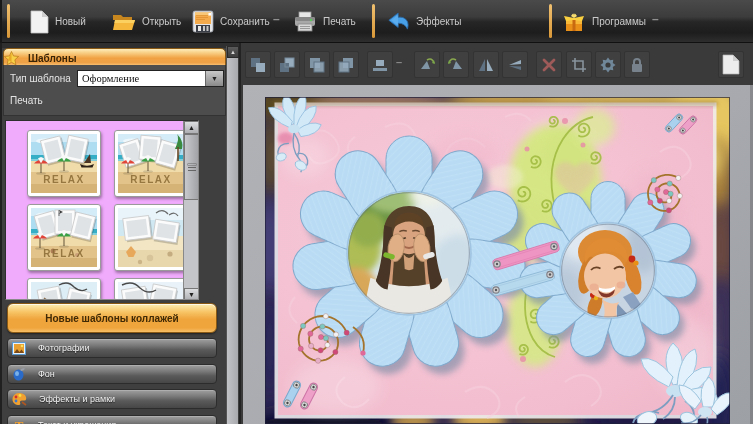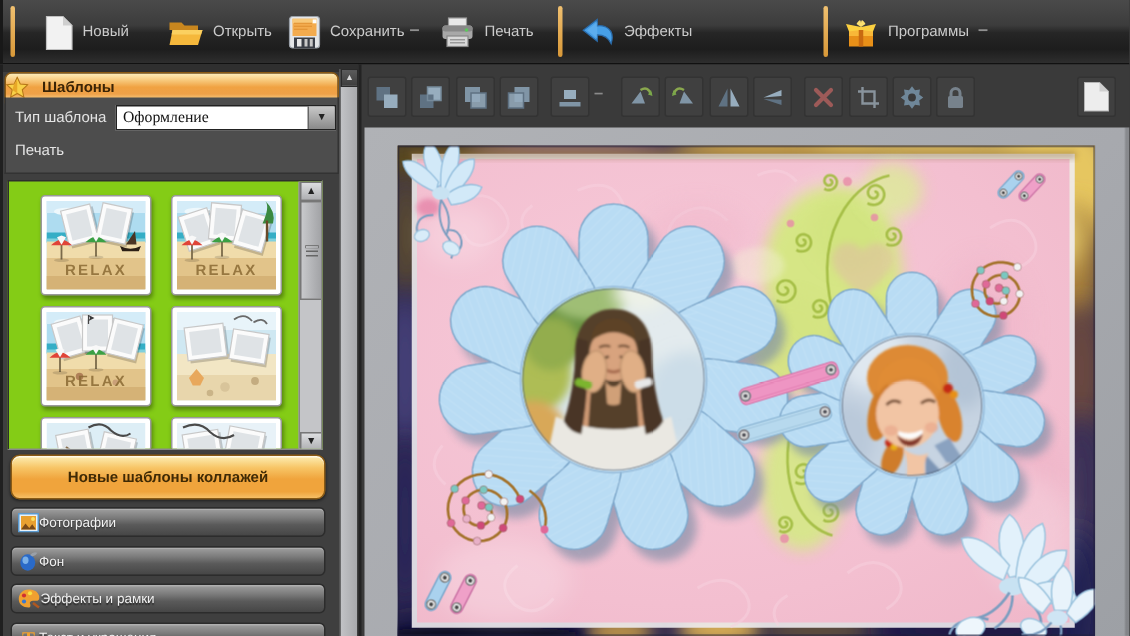--- a/index.html
+++ b/index.html
@@ -15,36 +15,36 @@
 #sidebar .ledge { position:absolute; left:0; top:0; width:2px; height:381px; background:#202020; }
 #sidebar .shead { position:absolute; left:3px; top:5px; width:223px; height:21px;
   background:linear-gradient(180deg,#fdedba 0%,#f8cc80 22%,#f0a242 48%,#efa148 72%,#fce3a2 100%);
   border:1px solid #8a5a14; border-radius:5px 5px 0 0; display:flex; align-items:center; }
 #sidebar .shead span { font-size:10px; font-weight:bold; color:#3a2406; margin-left:9px; }
 #srows { position:absolute; left:3px; top:22px; width:223px; height:51px; background:#4d4d4d; border:1px solid #333; border-top:none; }
 .slabel { position:absolute; left:6px; font-size:10px; color:#e4e4e4; }
 .sel { position:absolute; left:73px; width:147px; height:17px; background:#fff; border:1px solid #222; }
 .sel .txt { position:absolute; left:4px; top:2px; font-size:10.5px; color:#111;font-family:Liberation Serif, serif; }
 .selbtn { position:absolute; right:0; top:0; width:18px; height:15px; display:flex; align-items:center; justify-content:center; font-size:7px; }
-#list { position:absolute; left:5px; top:77px; width:210px; height:180px; background:#84cc16;
+#list { position:absolute; left:5px; top:77px; width:194px; height:180px; background:#f0abfc;
   border:1px solid #2e2e2e; border-bottom-color:#8a8a8a; border-right-color:#8a8a8a; overflow:hidden; }
 .thumb { position:absolute; width:74px; background:#fff; border:1px solid #9a9a9a; border-radius:3px; overflow:hidden; box-shadow:1px 2px 3px rgba(0,0,0,0.35); }
 #lscroll { position:absolute; right:0; top:0; width:15px; height:180px; background:#c4c5c8; border-left:1px solid #888; }
 .sarr { position:absolute; left:0; width:15px; height:13px; background:linear-gradient(180deg,#dddee0,#aeafb2); border:1px solid #777; font-size:7px; color:#222; text-align:center; line-height:12px; }
 #lthumb { position:absolute; left:0; top:13px; width:15px; height:66px; background:linear-gradient(90deg,#c8c9cc,#a2a3a6); border:1px solid #777; }
 #lthumb:after { content:''; position:absolute; left:3px; top:29px; width:8px; height:1px; box-shadow:0 0 0 0.5px #666, 0 3px 0 0 #666, 0 6px 0 0 #666; }
 #obtn { position:absolute; left:7px; top:260px; width:210px; height:30px; border-radius:6px;
   background:linear-gradient(180deg,#fdeeb4 0%,#f7c566 28%,#f0a43c 55%,#f0a43c 85%,#f6bf66 100%);
   border:1px solid #8a5a14; box-shadow:0 1px 2px rgba(0,0,0,0.5), inset 0 1px 0 rgba(255,255,255,0.7);
   display:flex; align-items:center; justify-content:center; font-size:10px; font-weight:bold; color:#3f2a05; }
 .abar { position:absolute; left:7px; width:210px; height:20px; border-radius:4px;
   background:linear-gradient(180deg,#a0a0a0 0%,#7a7a7a 35%,#5a5a5a 60%,#464646 100%);
   border:1px solid #2c2c2c; box-shadow:inset 0 1px 0 rgba(255,255,255,0.18);
   display:flex; align-items:center; }
-.abar span { font-size:9px; color:#f2f2f2; text-shadow:0 1px 1px #222; margin-left:0; }
+.abar span { font-size:9px; color:#f2f2f2; text-shadow:0 1px 1px #222; margin-left:12px; }
 .aic { margin-left:4px; display:flex; align-items:center; }
 #sscroll { position:absolute; left:226px; top:3px; width:12px; height:378px; background:linear-gradient(90deg,#c2c3c6,#a8a9ac); border-left:1px solid #555; }
 #canvas { position:absolute; left:239px; top:43px; width:514px; height:381px; background:#3a3a3a; border-left:2px solid #232323; }
 .cb { position:absolute; top:51px; width:26px; height:27px; background:#404040; border:1px solid #333333; border-radius:2px;
   display:flex; align-items:center; justify-content:center; }
 .cdash { position:absolute; top:56px; color:#8a8a8a; font-size:11px; font-weight:bold; }
 #page { position:absolute; left:243px; top:85px; width:510px; height:339px;
   background:linear-gradient(135deg,#b0b2b6 0%,#a7a9ae 60%,#9da0a5 100%); }
 #page:after { content:''; position:absolute; right:0; top:0; width:3px; height:339px; background:rgba(80,80,84,0.35); }
 #art { position:absolute; left:22px; top:12px; width:465px; height:327px; }

